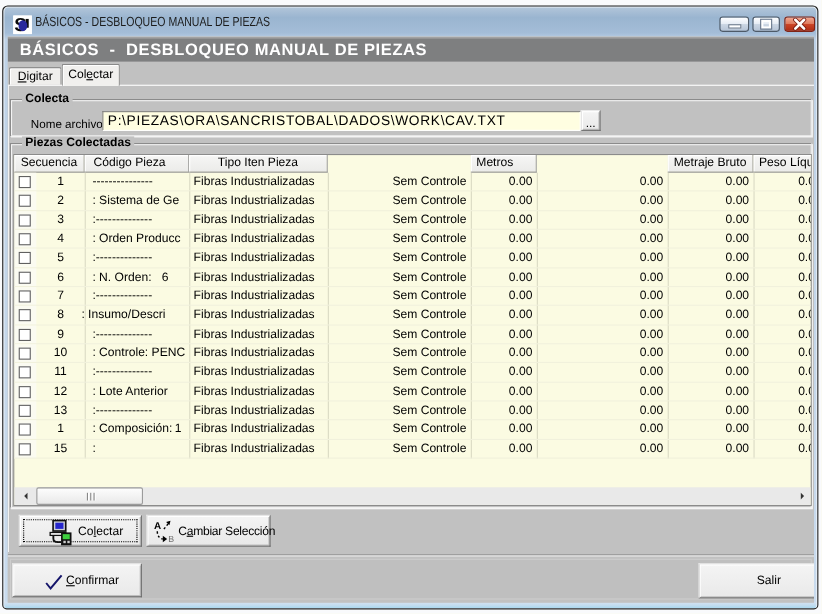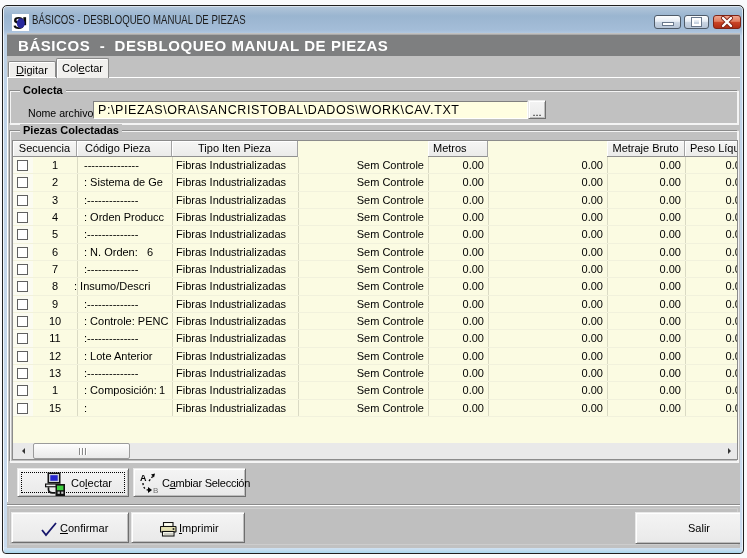--- a/index.html
+++ b/index.html
@@ -453,27 +453,17 @@
     <div id="divider"></div>
     <div id="bottompanel">
         <div id="bpInner"></div>
       </div>
     <div class="abtn btn3d" id="bConfirmar">
       <svg width="18" height="16" viewBox="0 0 18 16" style="position:absolute;left:28px;top:9px">
         <path d="M2 8 L6 13 L16 1" stroke="#16166b" stroke-width="1.8" fill="none"></path>
       </svg>
       <div class="bcap" style="top:9px;left:48px"><span class="u">C</span>onfirmar</div>
     </div>
-    <div class="abtn btn3d" id="bImprimir">
-      <svg width="17" height="15" viewBox="0 0 17 15" style="position:absolute;left:28px;top:9px">
-        <rect x="3.5" y="0.5" width="9.5" height="4" fill="#fffff2" stroke="#111" stroke-width="1.1"></rect>
-        <rect x="0.5" y="4.5" width="15.5" height="5.5" rx="0.5" fill="#e3dfb2" stroke="#111" stroke-width="1.1"></rect>
-        <rect x="2.5" y="9.5" width="11.5" height="4.5" fill="#fffff2" stroke="#111" stroke-width="1.1"></rect>
-        <line x1="4" y1="12" x2="13" y2="12" stroke="#888" stroke-width="0.8"></line>
-        <circle cx="13.5" cy="7" r="1" fill="#222"></circle>
-      </svg>
-      <div class="bcap" style="top:9px;left:47px"><span class="u">I</span>mprimir</div>
-    </div>
     <div class="abtn btn3d" id="bSalir">
       <div class="bcap" style="top:9px;left:52px">Salir</div>
     </div>
   </div>
 </div>
 
 </body></html>

